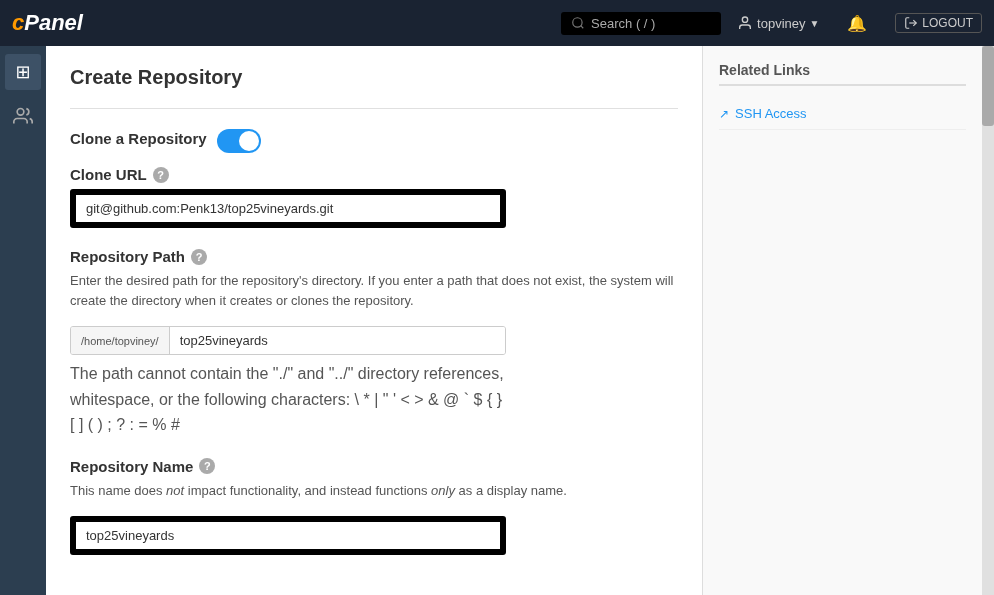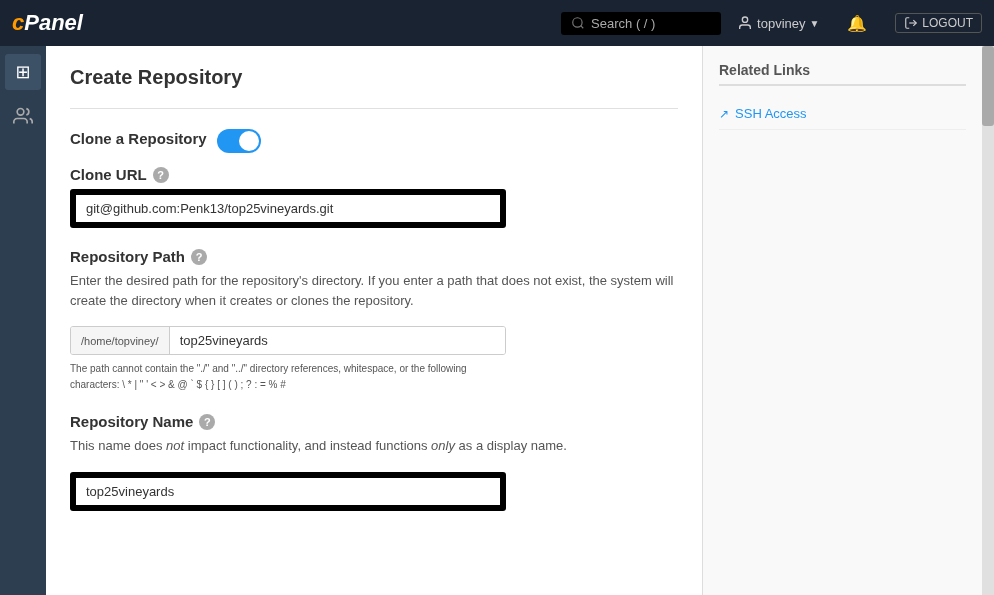--- a/index.html
+++ b/index.html
@@ -222,21 +222,21 @@
     .path-input {
       flex: 1;
       border: none;
       padding: 6px 10px;
       font-size: 13px;
       color: #333;
       outline: none;
     }
 
     .warning-text {
-      font-size: 10px;
+      font-size: 16px;
       color: #555;
       margin-top: 6px;
       line-height: 1.6;
       max-width: 436px;
     }
 
     
     .right-panel {
       width: 280px;
       background: #f9f9f9;

